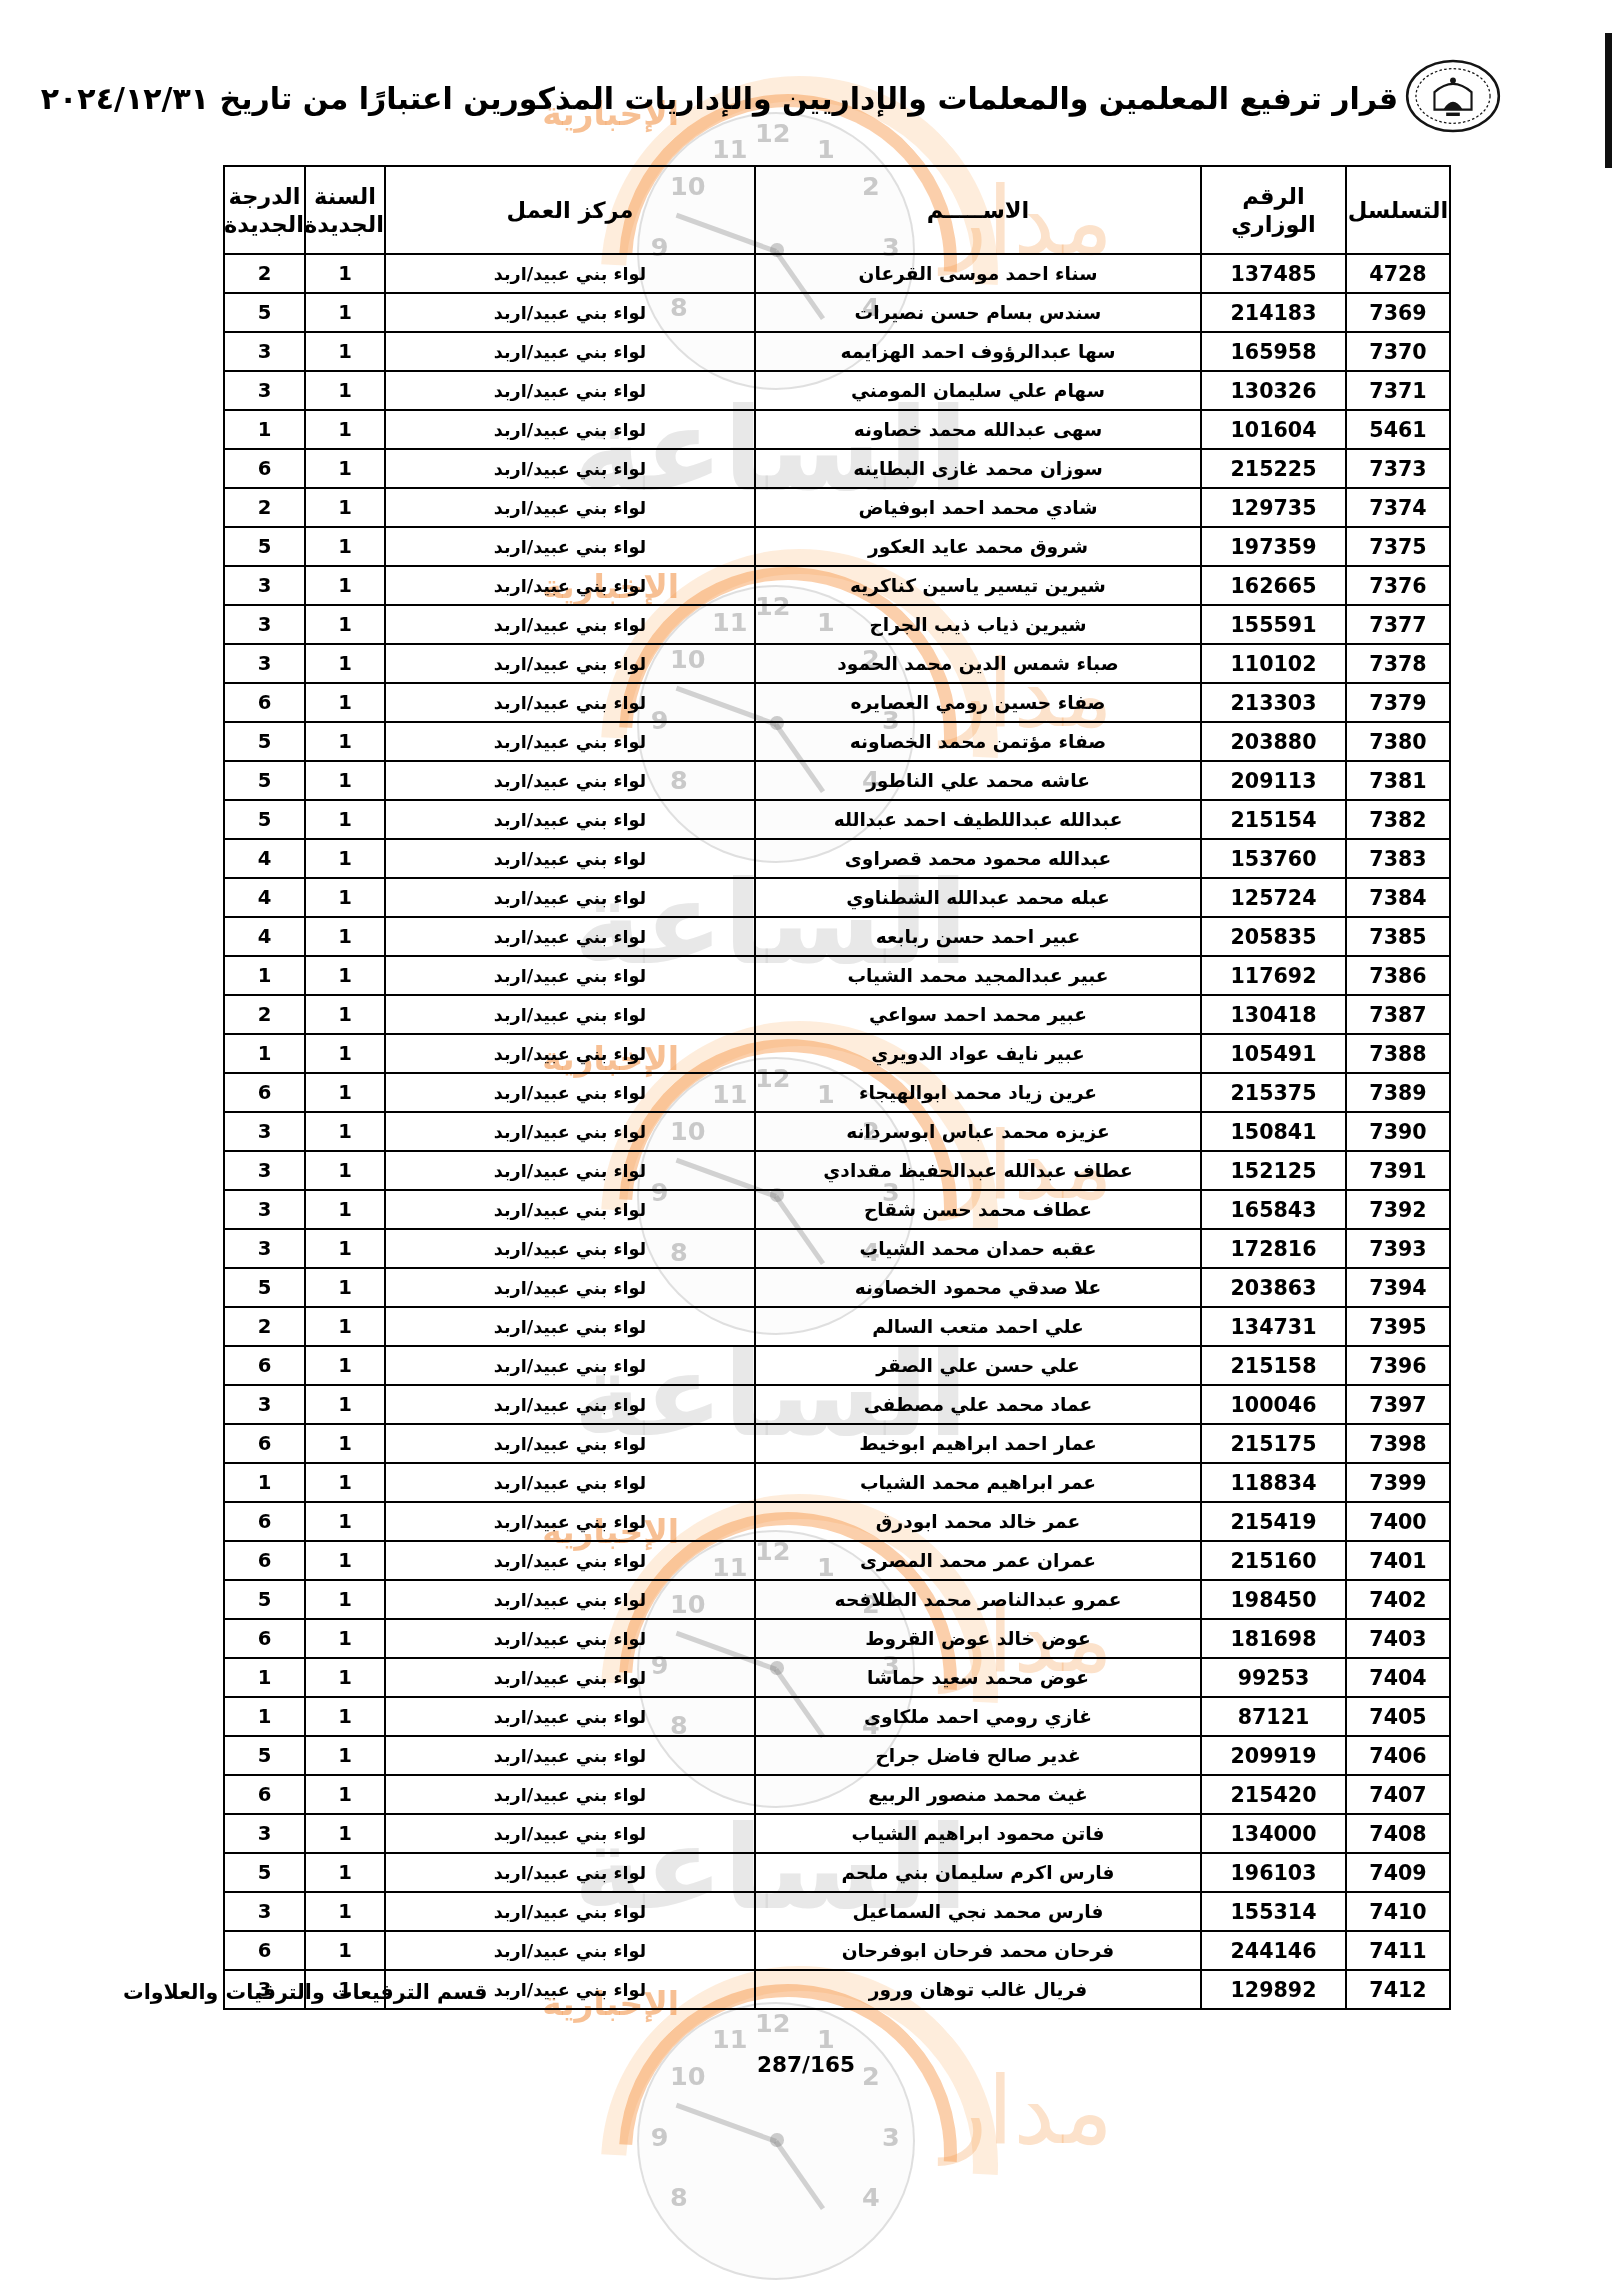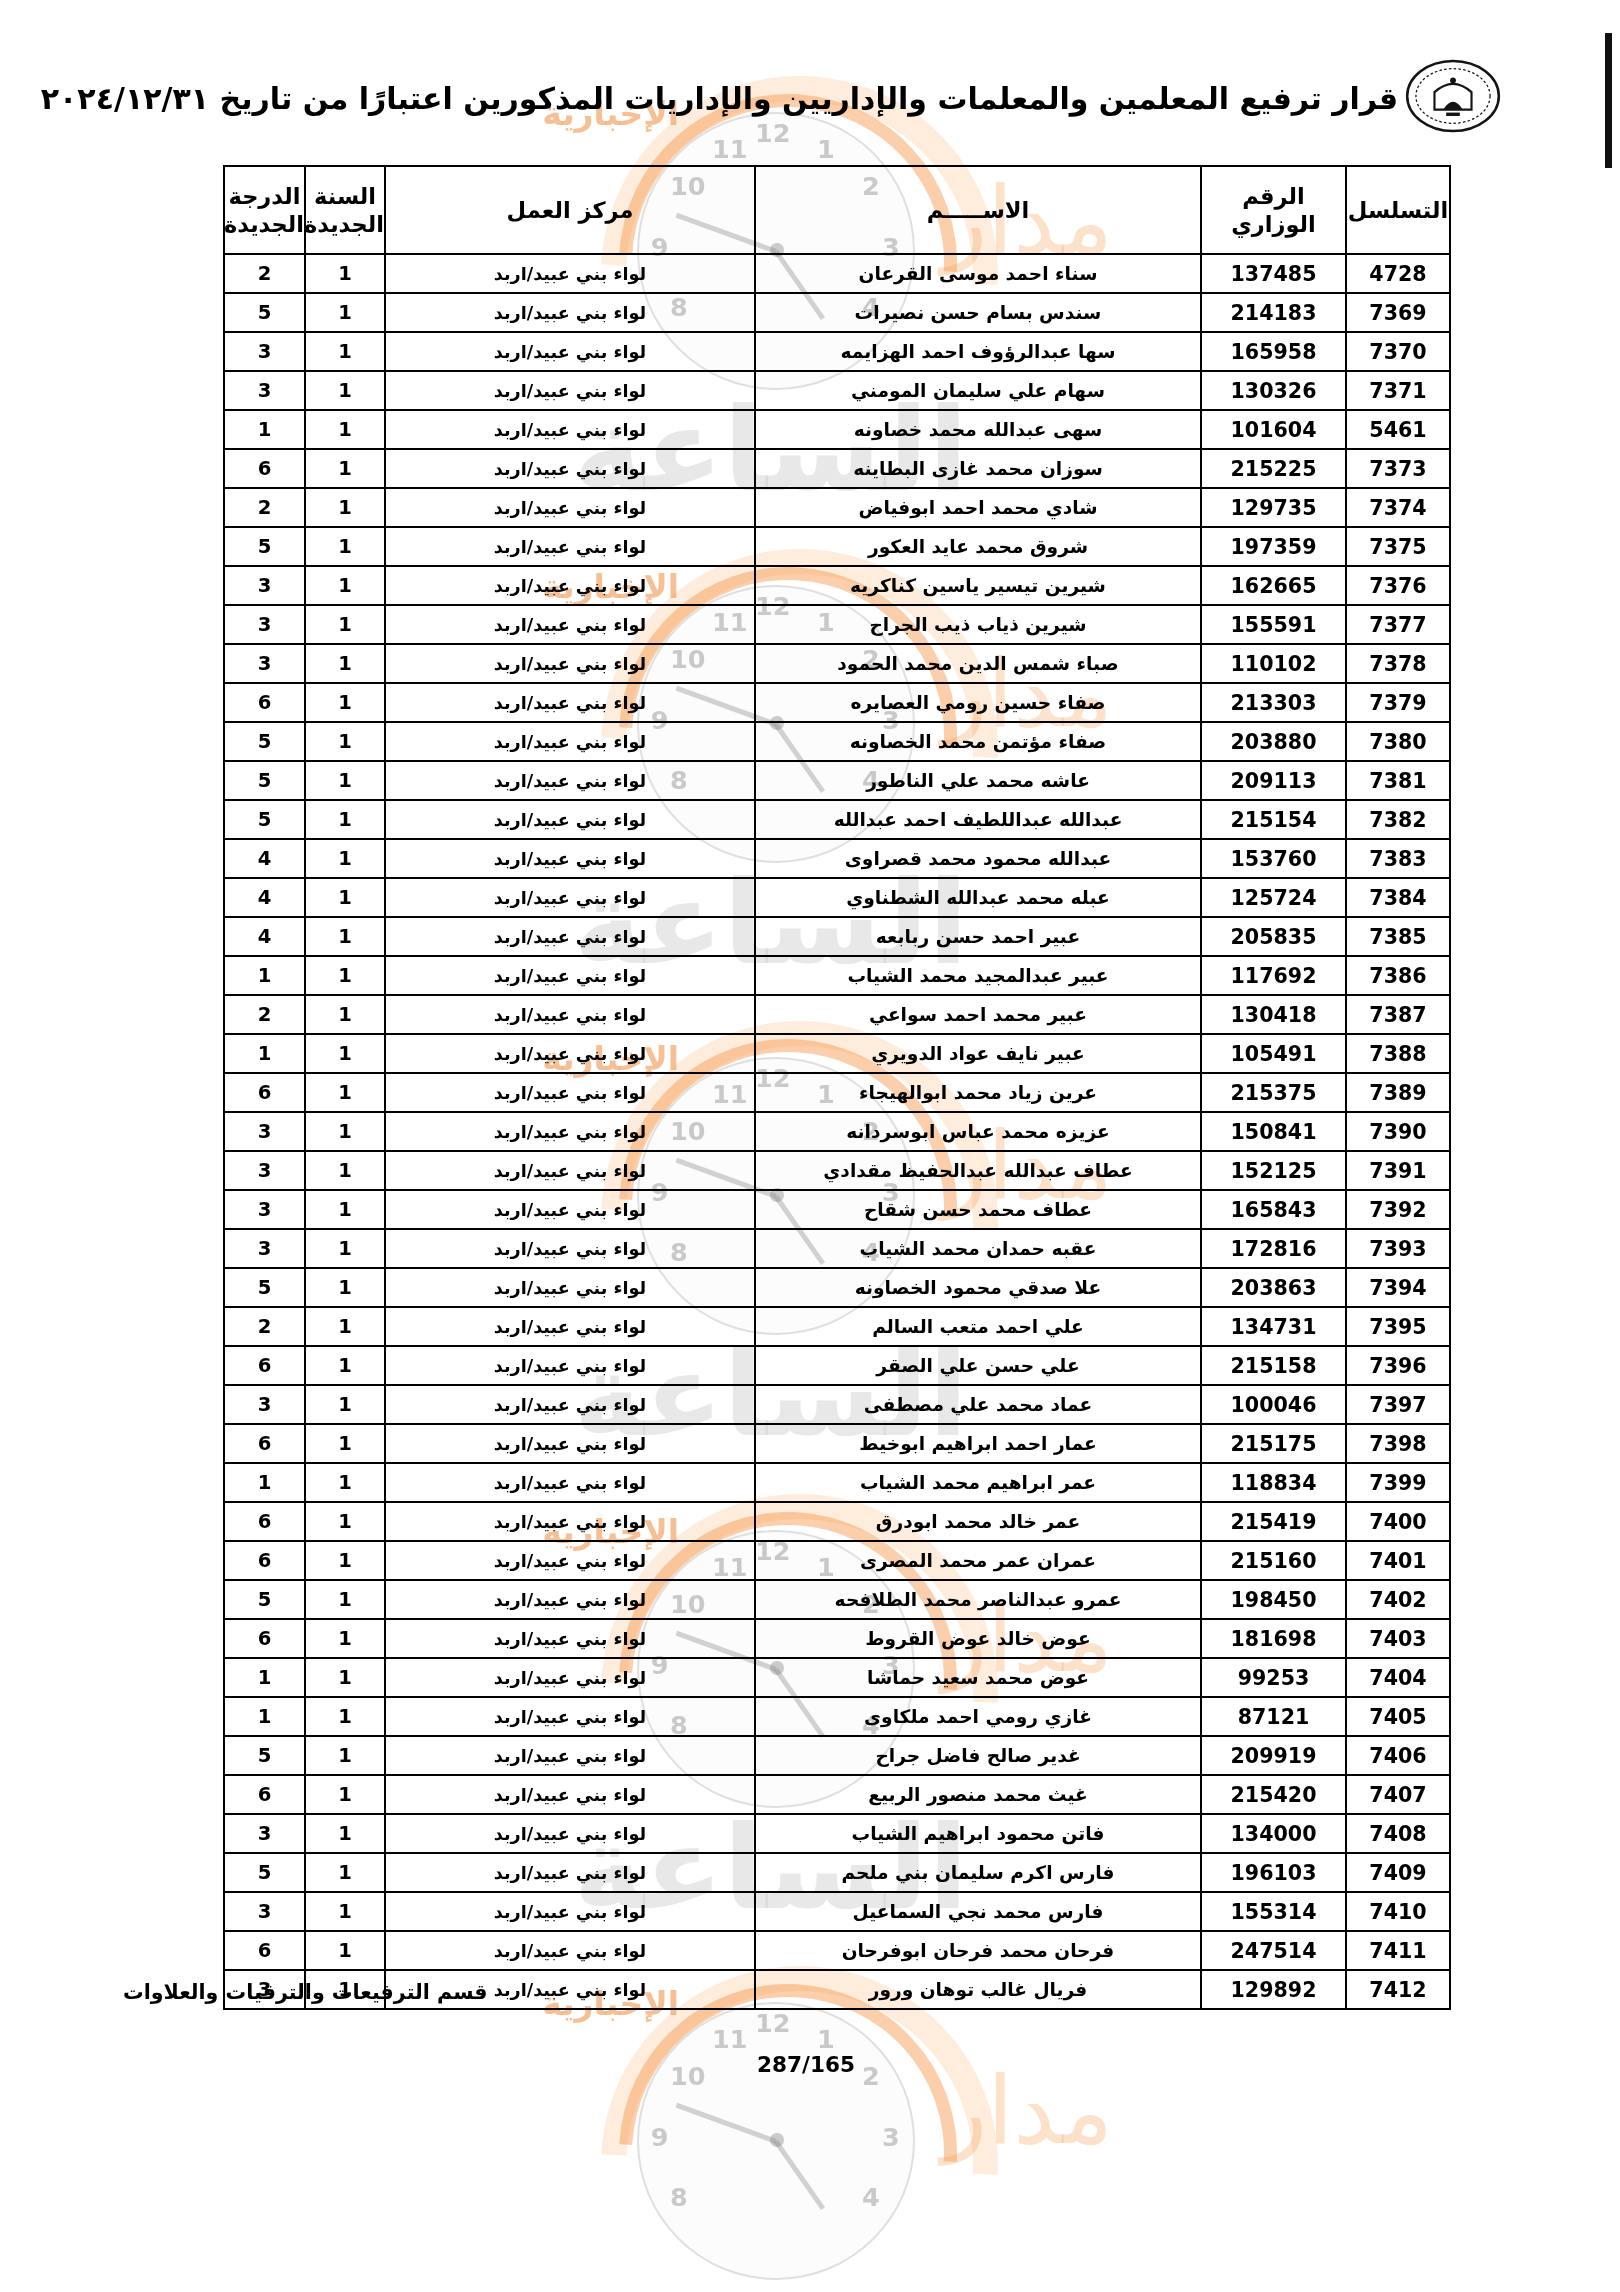--- a/index.html
+++ b/index.html
@@ -551,21 +551,21 @@
         <tr>
     <td class="c-serial">7410</td>
     <td class="c-ministry">155314</td>
     <td class="c-name">فارس محمد نجي السماعيل</td>
     <td class="c-center">لواء بني عبيد/اربد</td>
     <td class="c-year">1</td>
     <td class="c-grade">3</td>
   </tr>
         <tr>
     <td class="c-serial">7411</td>
-    <td class="c-ministry">247514</td>
+    <td class="c-ministry">244146</td>
     <td class="c-name">فرحان محمد فرحان ابوفرحان</td>
     <td class="c-center">لواء بني عبيد/اربد</td>
     <td class="c-year">1</td>
     <td class="c-grade">6</td>
   </tr>
         <tr>
     <td class="c-serial">7412</td>
     <td class="c-ministry">129892</td>
     <td class="c-name">فريال غالب توهان ورور</td>
     <td class="c-center">لواء بني عبيد/اربد</td>

